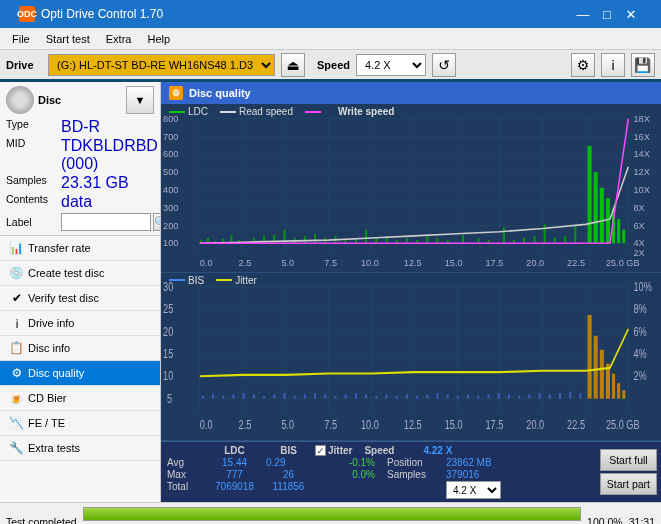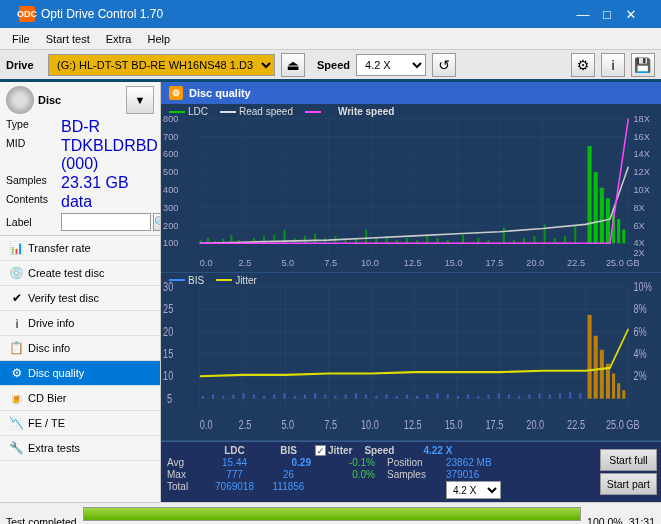--- a/index.html
+++ b/index.html
@@ -435,21 +435,21 @@
               <div style="width:11px;height:11px;border:1px solid #888;background:white;display:flex;align-items:center;justify-content:center;font-size:9px;color:#333;">✓</div>
               <span style="color:#ccc;font-weight:bold;">Jitter</span>
             </div>
             <span style="min-width:55px;color:#ccc;margin-left:8px;font-weight:bold;">Speed</span>
             <span style="min-width:55px;color:#4499ff;font-weight:bold;">4.22 X</span>
           </div>
 
           <div style="display:flex;gap:4px;margin-bottom:1px;">
             <span style="min-width:36px;color:#ccc;">Avg</span>
             <span style="min-width:55px;color:#4499ff;text-align:center;">15.44</span>
-            <span style="min-width:45px;color:#4499ff;text-align:right;font-weight:bold;">0.29</span>
+            <span style="min-width:45px;color:#4499ff;text-align:left;">0.29</span>
             <span style="min-width:60px;color:#44cc44;text-align:right;">-0.1%</span>
             <span style="min-width:55px;color:#ccc;margin-left:8px;">Position</span>
             <span style="min-width:55px;color:#4499ff;">23862 MB</span>
           </div>
 
           <div style="display:flex;gap:4px;margin-bottom:1px;">
             <span style="min-width:36px;color:#ccc;">Max</span>
             <span style="min-width:55px;color:#4499ff;text-align:center;">777</span>
             <span style="min-width:45px;color:#4499ff;text-align:center;">26</span>
             <span style="min-width:60px;color:#44cc44;text-align:right;">0.0%</span>

